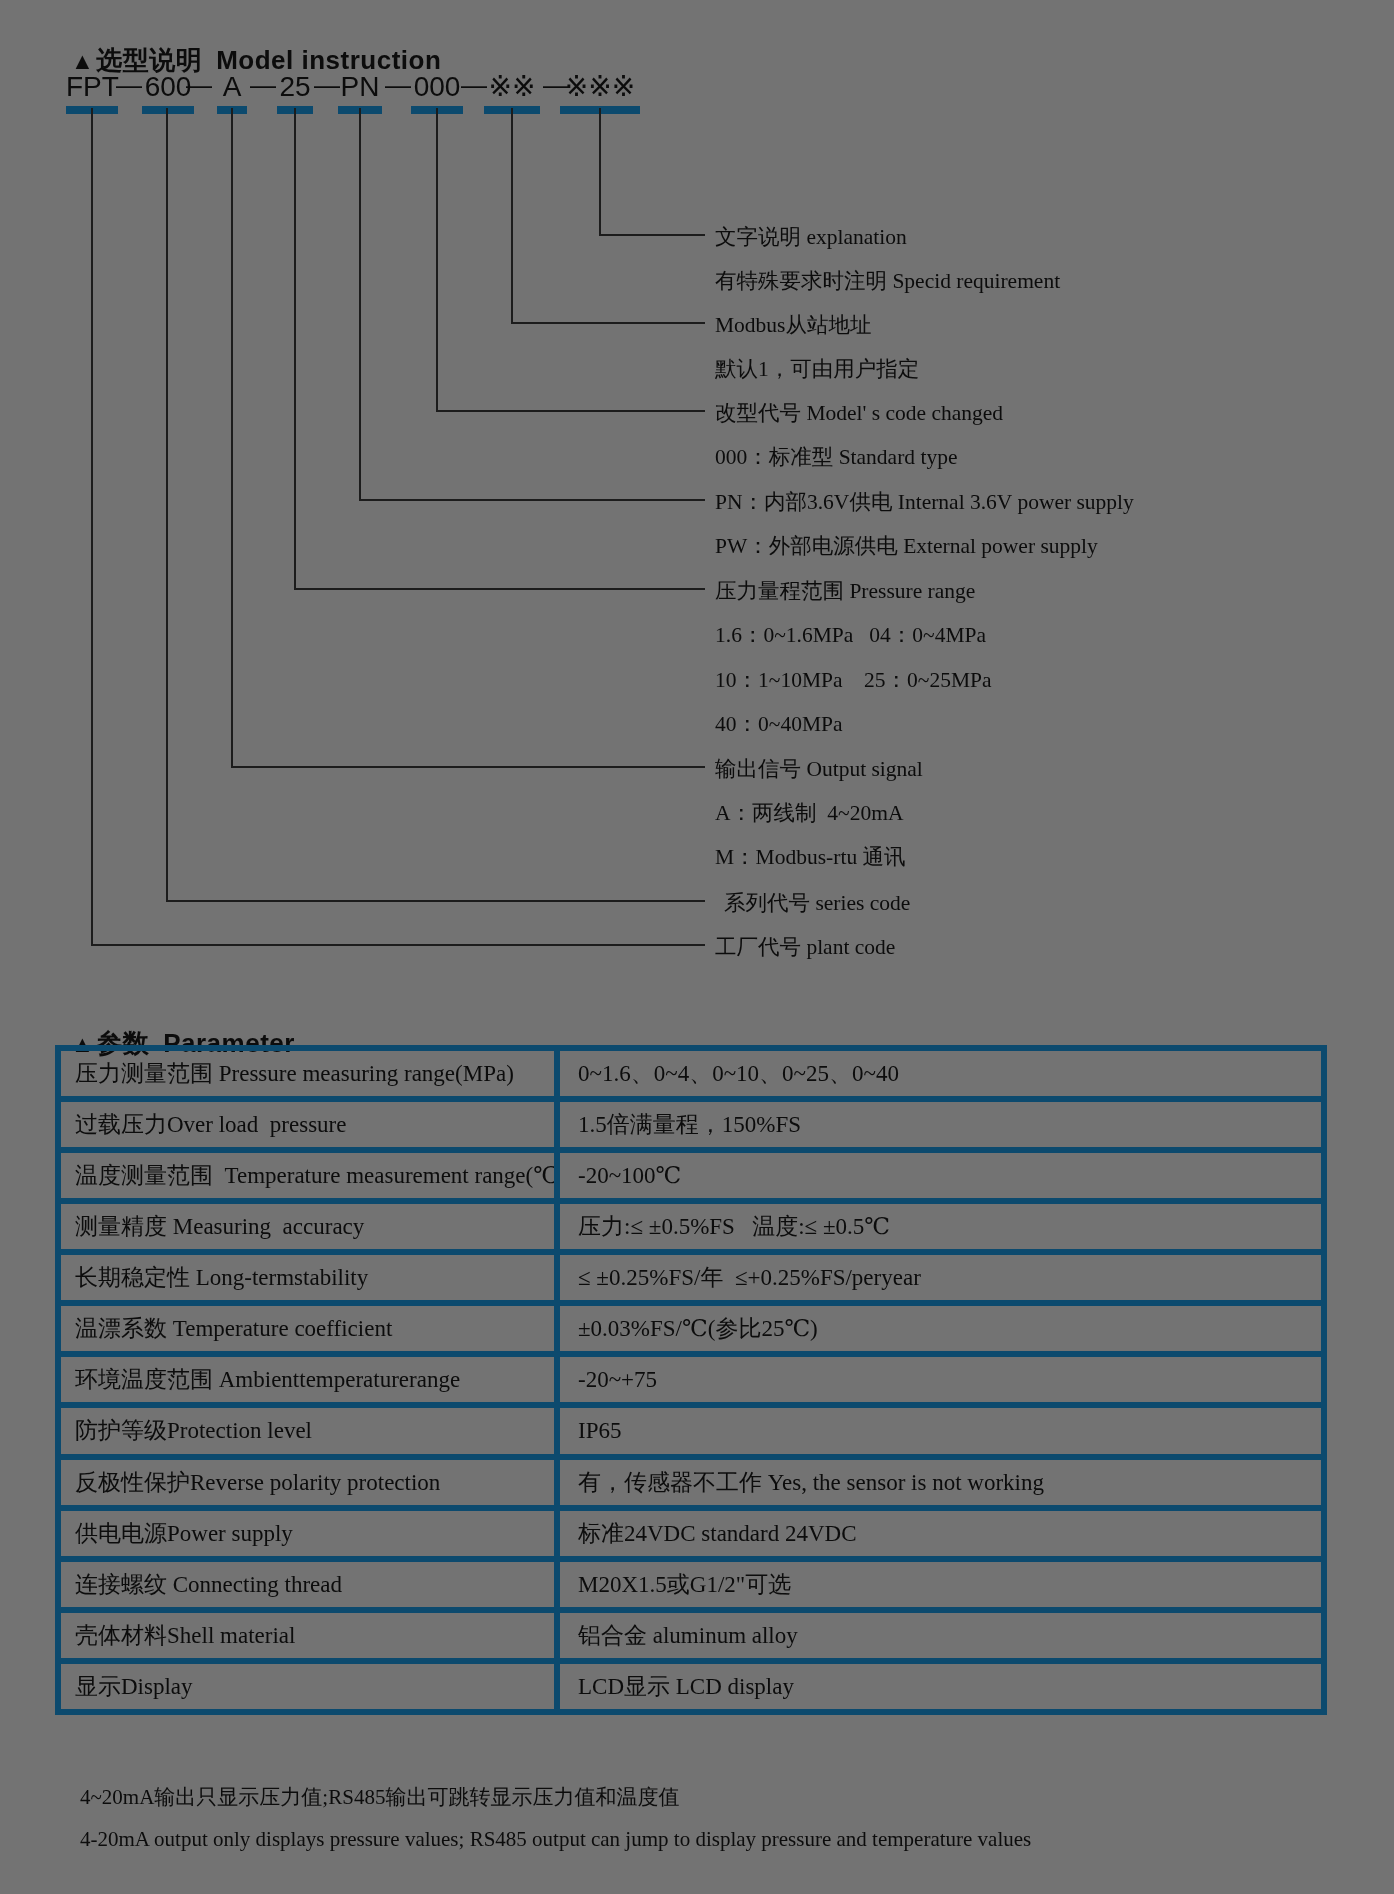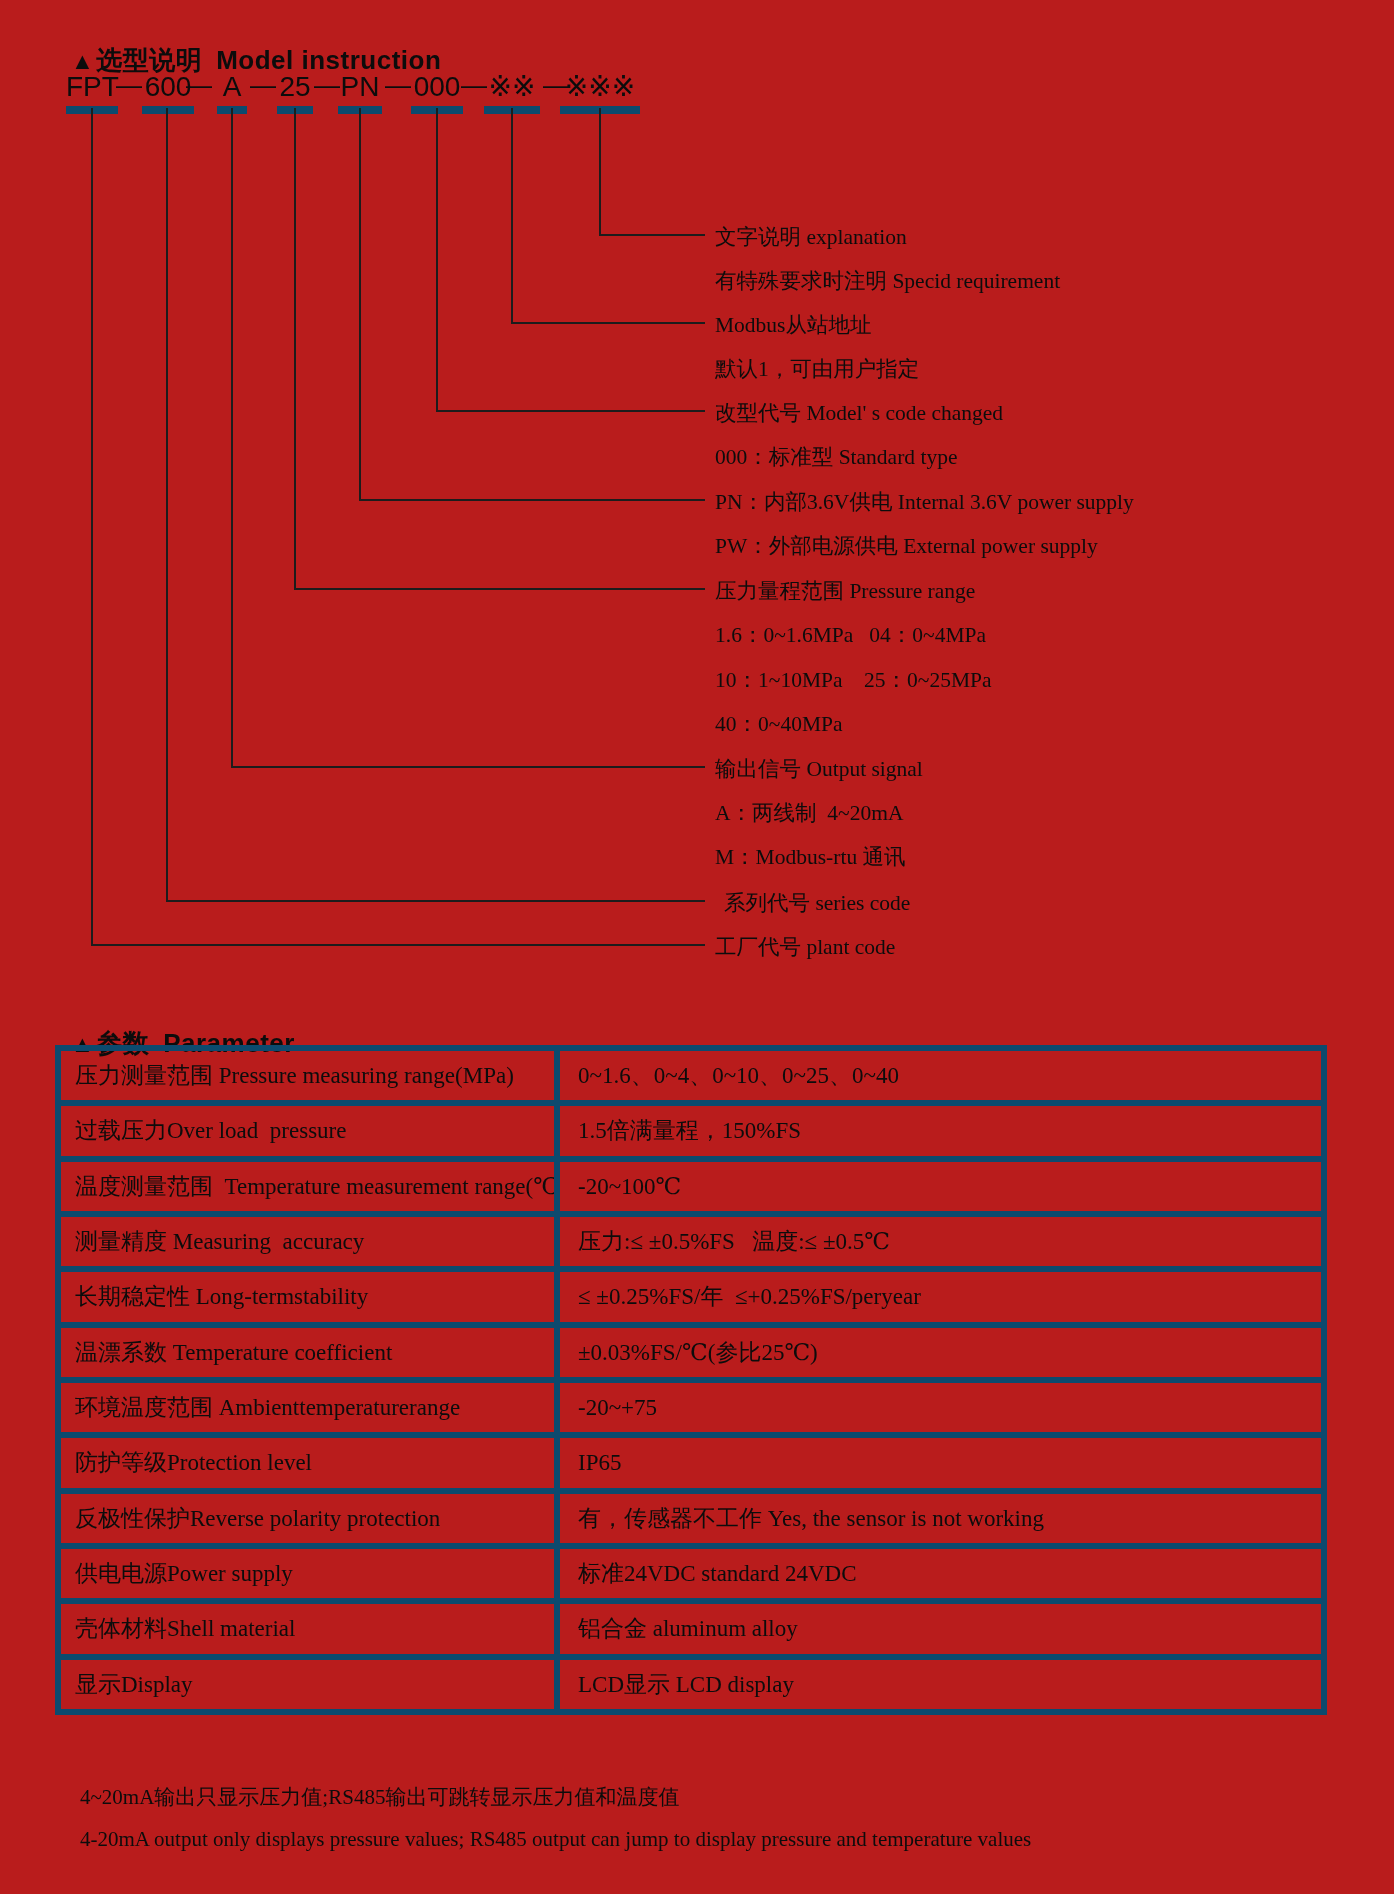--- a/index.html
+++ b/index.html
@@ -1,20 +1,20 @@
 <!DOCTYPE html>
 <html><head>
 <meta charset="utf-8">
 <style>
   html,body { margin:0; padding:0; background:#e8e8e8; }
   .page {
     position:relative;
     width:1394px; height:1894px;
     margin:0 auto;
-    background:#b91c1c;
+    background:#737373;
     color:#111;
     font-family:"Liberation Serif","DejaVu Serif",serif;
     overflow:hidden;
   }
   
   .sec-title {
     position:absolute;
     font-family:"Liberation Sans","DejaVu Sans",sans-serif;
     font-weight:bold;
     font-size:26px;
@@ -195,20 +195,24 @@
         </tr>
       <tr>
           <td class="c1">反极性保护Reverse polarity protection</td>
           <td class="c2">有，传感器不工作 Yes, the sensor is not working</td>
         </tr>
       <tr>
           <td class="c1">供电电源Power supply</td>
           <td class="c2">标准24VDC standard 24VDC</td>
         </tr>
       <tr>
+          <td class="c1">连接螺纹 Connecting thread</td>
+          <td class="c2">M20X1.5或G1/2"可选</td>
+        </tr>
+      <tr>
           <td class="c1">壳体材料Shell material</td>
           <td class="c2">铝合金 aluminum alloy</td>
         </tr>
       <tr>
           <td class="c1">显示Display</td>
           <td class="c2">LCD显示 LCD display</td>
         </tr>
     </tbody>
   </table>
 

